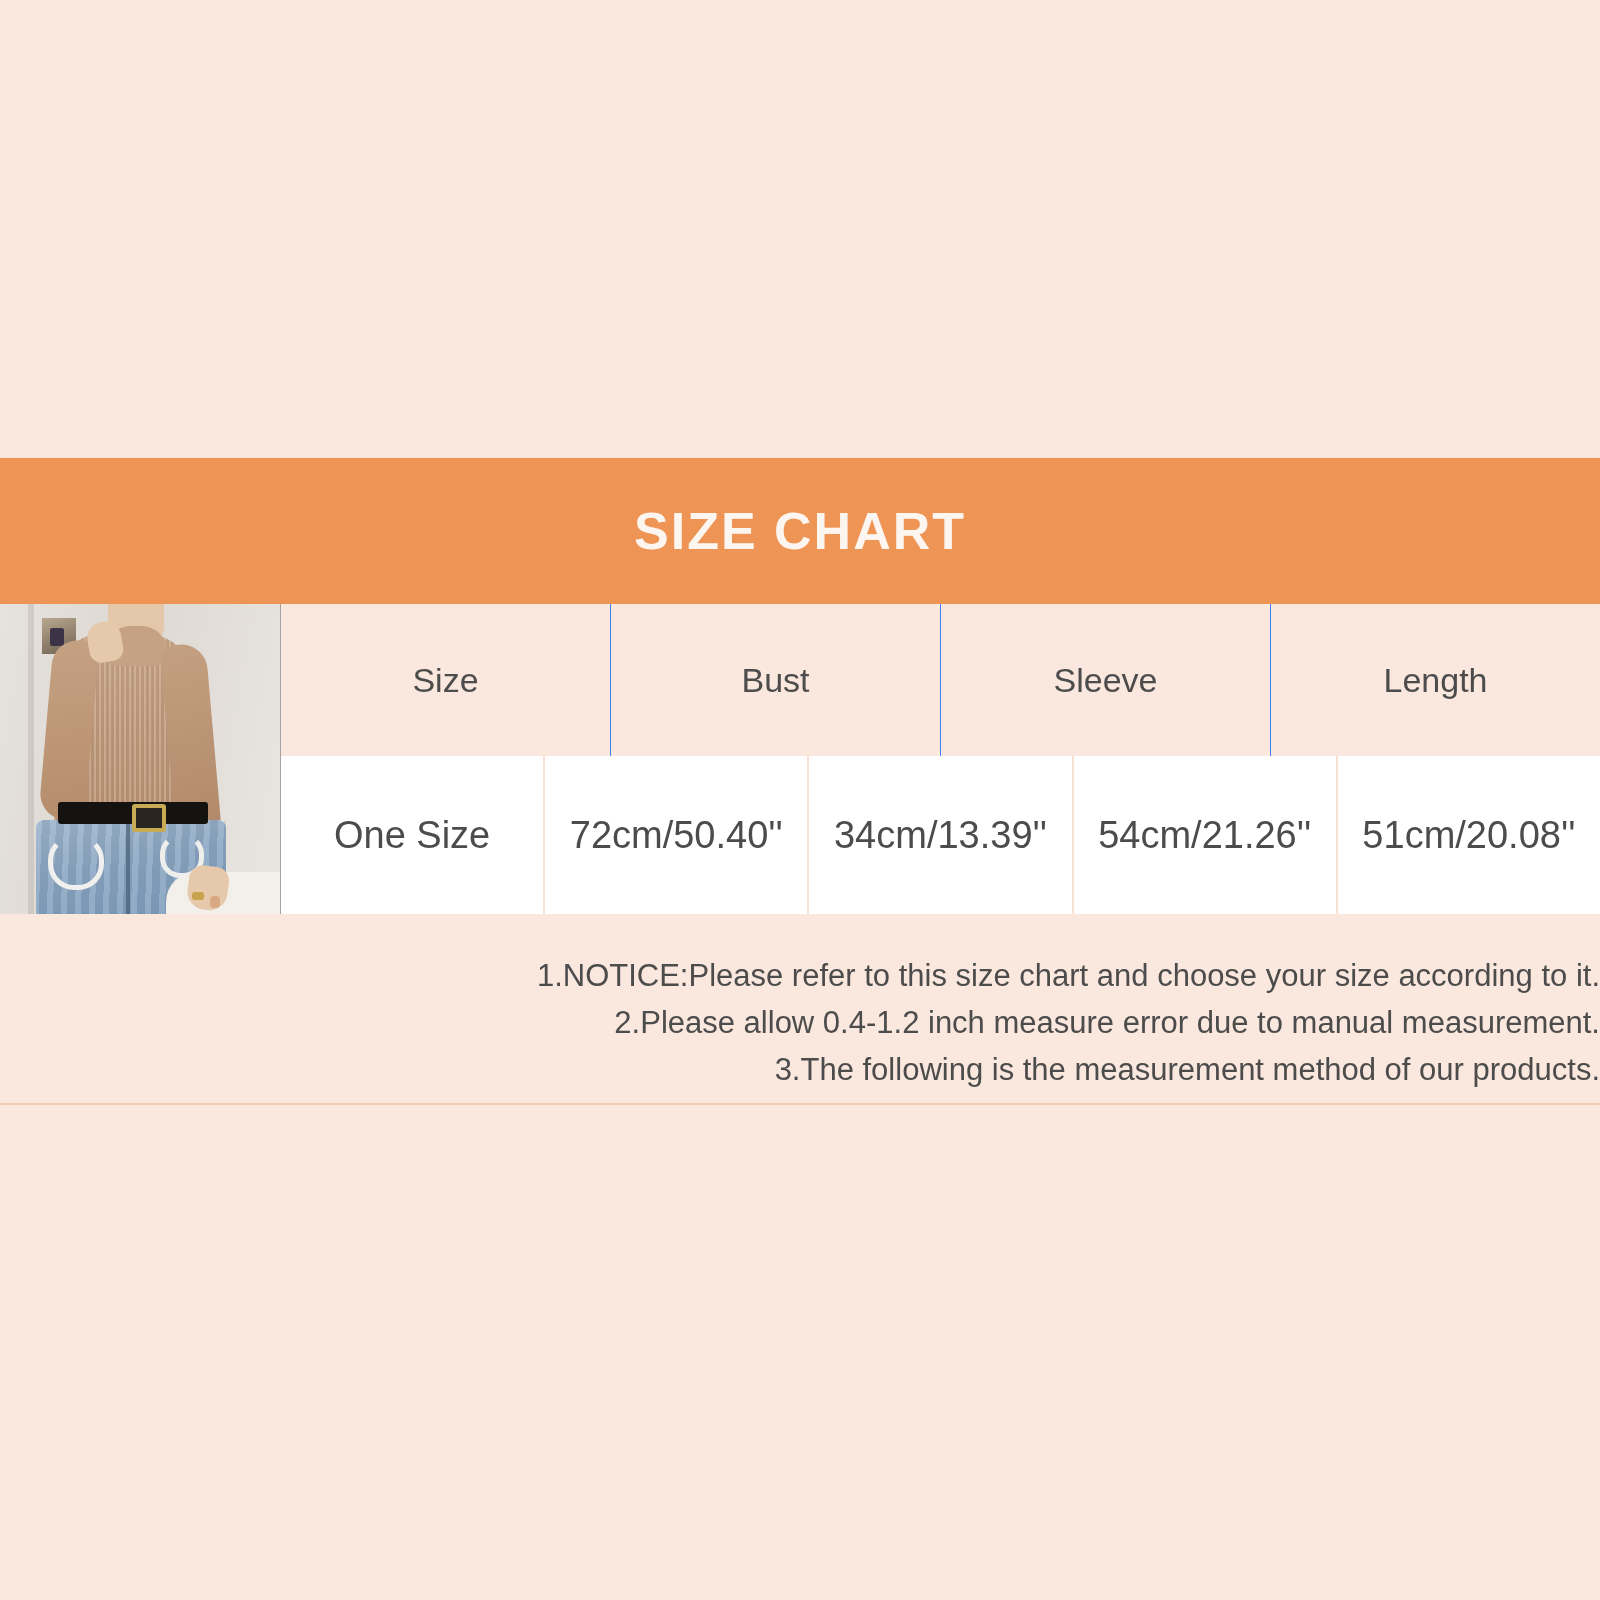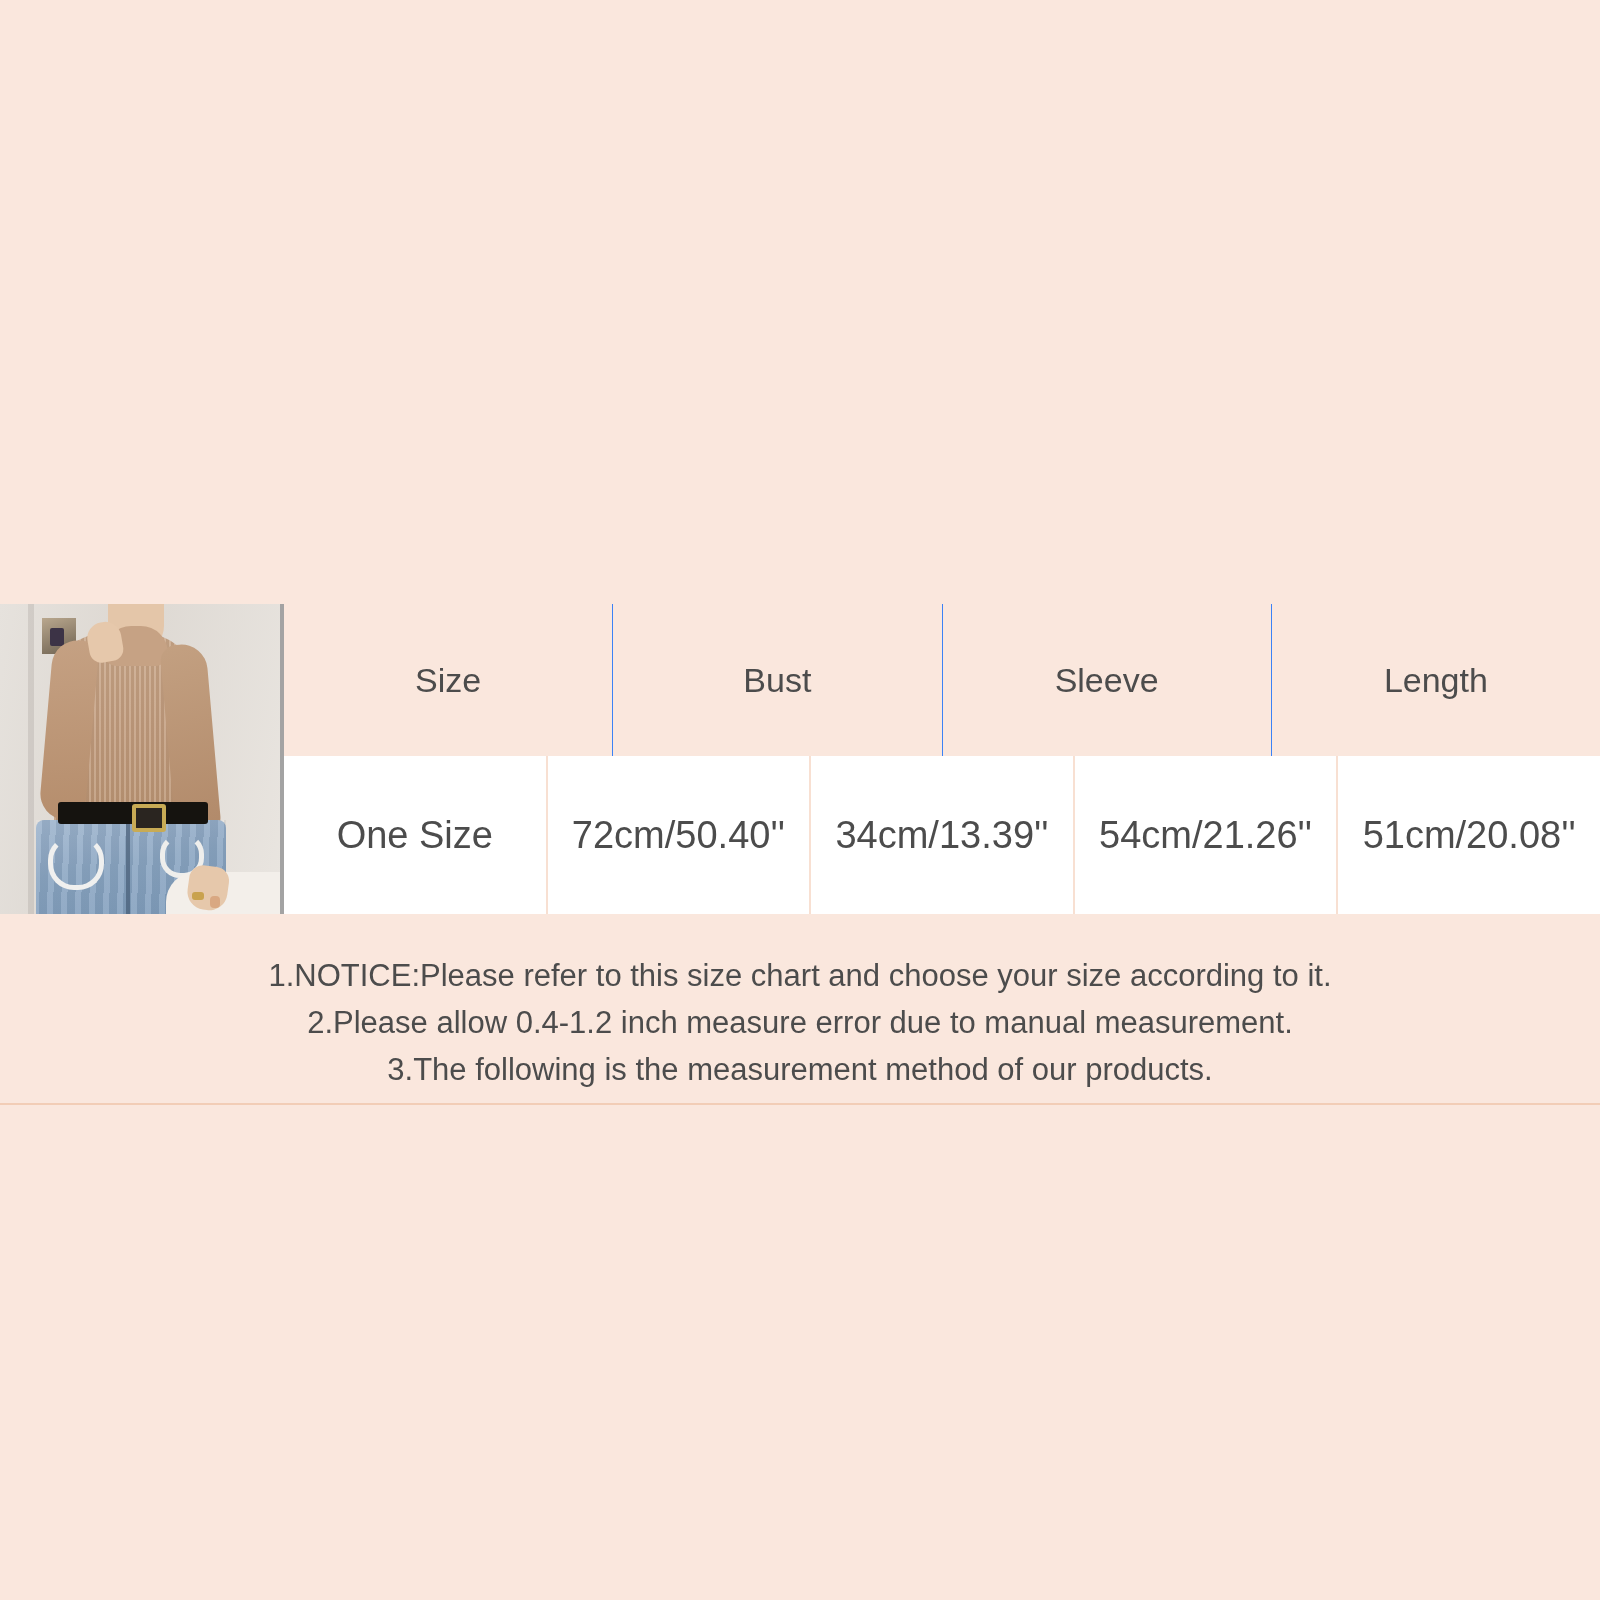--- a/index.html
+++ b/index.html
@@ -90,34 +90,34 @@
   }
   .th {
     font-size: 34px;
     border-left: 1px solid #3b82f6;
   }
   .td {
     font-size: 38px;
     border-left: 2px solid #f8e0d2;
   }
   .th:first-child, .td:first-child {
-    border-left: 4px solid #a3a3a3;
+    border-left: 1px solid #a3a3a3;
   }
 
   
   .notice {
     position: absolute;
     left: 0;
     top: 914px;
     width: 1600px;
     height: 190px;
     background: #fae7dd;
     display: flex;
     flex-direction: column;
-    align-items: center;
+    align-items: flex-end;
     justify-content: center;
     padding-top: 26px;
     box-sizing: border-box;
   }
   .notice-line {
     color: #4c4c4c;
     font-family: "Liberation Sans", sans-serif;
     font-size: 31px;
     line-height: 47px;
     white-space: nowrap;
@@ -230,20 +230,23 @@
   .ph-ring {
     position: absolute; left: 192px; top: 288px; width: 12px; height: 8px;
     background: #c9a24e; border-radius: 3px;
   }
 </style>
 </head>
 <body>
 
 <div class="page">
 
+  <div class="banner">
+    <div class="banner-title">SIZE CHART</div>
+  </div>
 
   <div class="table-block">
 
     <div class="product-photo">
       <div class="ph-wall"></div>
       <div class="ph-wall-edge"></div>
       <div class="ph-poster"></div>
       <div class="ph-neck"></div>
       <div class="ph-body"></div>
       <div class="ph-rib"></div>

